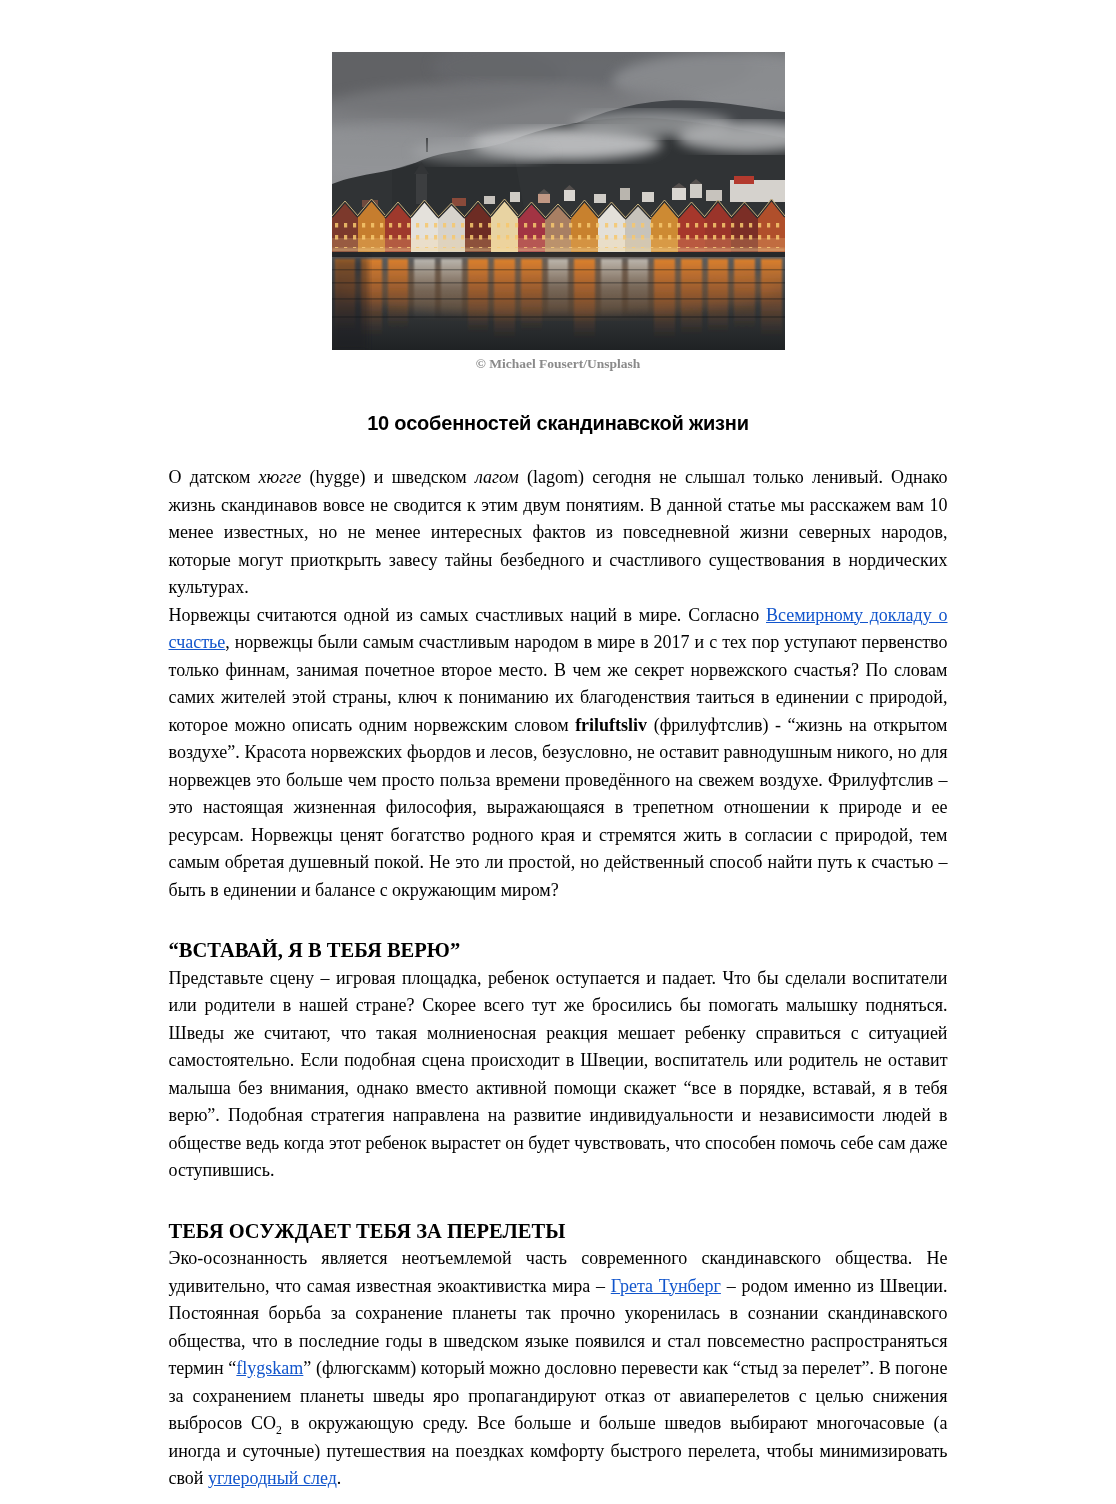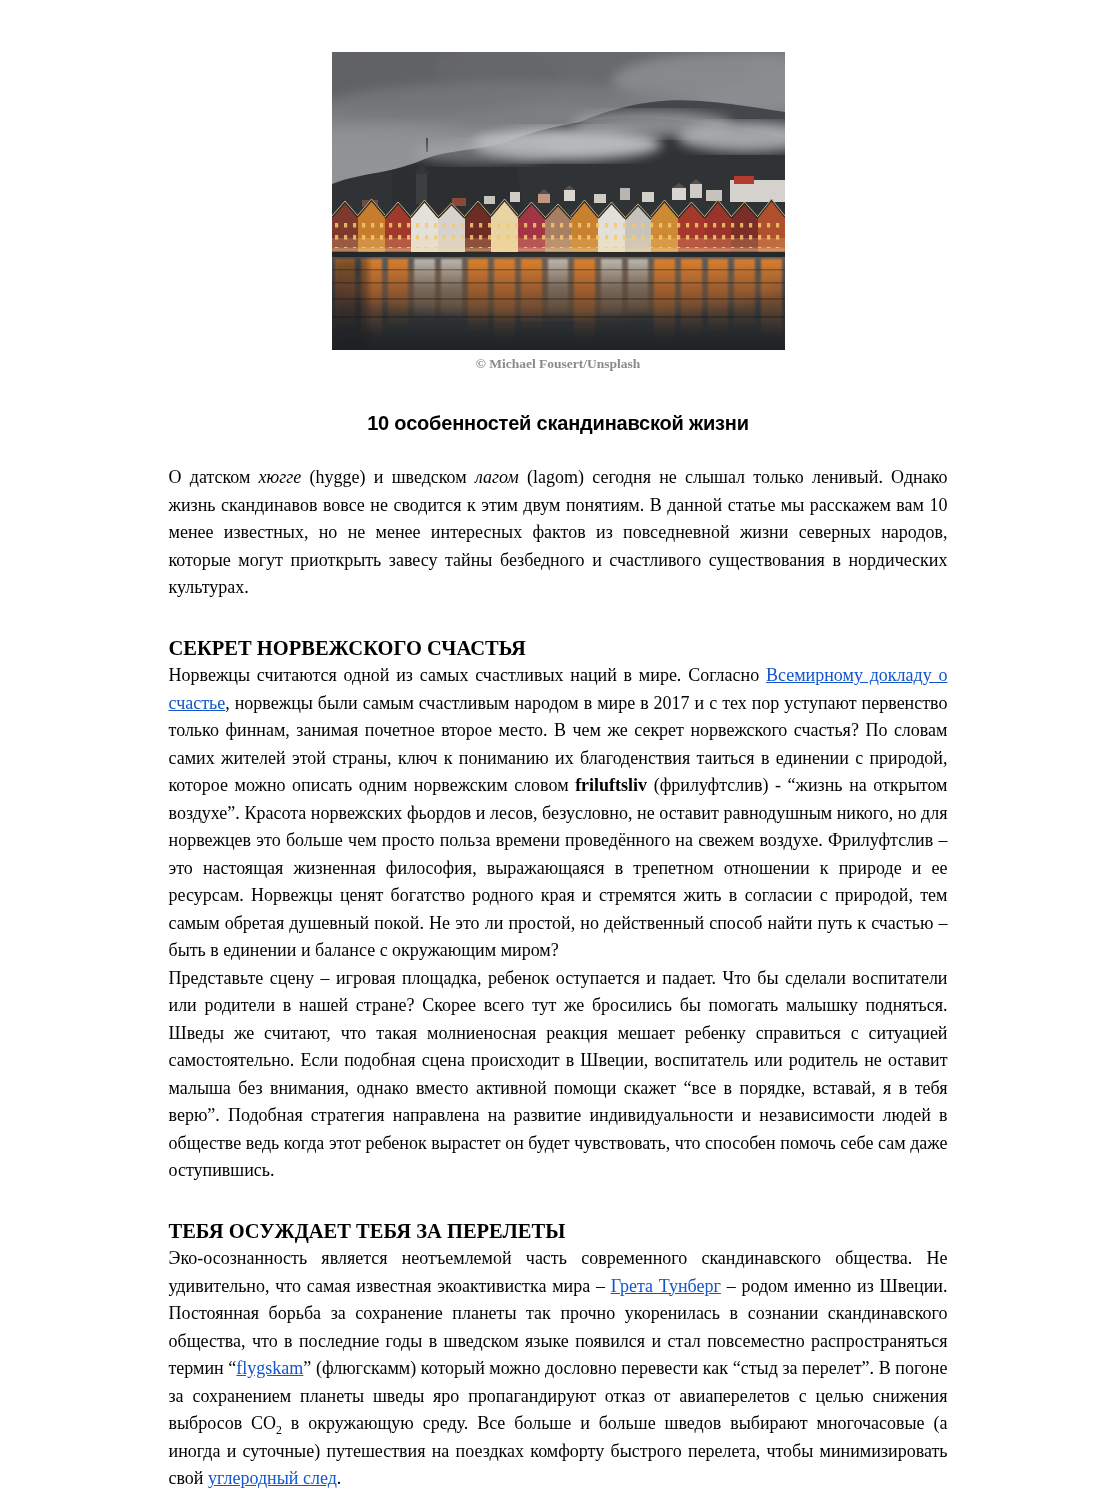--- a/index.html
+++ b/index.html
@@ -213,25 +213,25 @@
   </figure>
 
   <h1 class="title">
     <span>10 особенностей скандинавской жизни</span>
   </h1>
 
   <main class="content">
     <p class="para intro">О датском <em>хюгге</em> (hygge) и шведском <em>лагом</em> (lagom) сегодня не слышал только ленивый. Однако жизнь скандинавов вовсе не сводится к этим двум понятиям. В данной статье мы расскажем вам 10 менее известных, но не менее интересных фактов из повседневной жизни северных народов, которые могут приоткрыть завесу тайны безбедного и счастливого существования в нордических культурах.</p>
 
     <section>
-      <h2 class="section-heading">СЕКРЕТ НОРВЕЖСКОГО СЧАСТЬЯ</h2>
       <p class="para">Норвежцы считаются одной из самых счастливых наций в мире. Согласно <a href="#" class="link">Всемирному докладу о счастье</a>, норвежцы были самым счастливым народом в мире в 2017 и с тех пор уступают первенство только финнам, занимая почетное второе место. В чем же секрет норвежского счастья? По словам самих жителей этой страны, ключ к пониманию их благоденствия таиться в единении с природой, которое можно описать одним норвежским словом <strong>friluftsliv</strong> (фрилуфтслив) - “жизнь на открытом воздухе”. Красота норвежских фьордов и лесов, безусловно, не оставит равнодушным никого, но для норвежцев это больше чем просто польза времени проведённого на свежем воздухе. Фрилуфтслив – это настоящая жизненная философия, выражающаяся в трепетном отношении к природе и ее ресурсам. Норвежцы ценят богатство родного края и стремятся жить в согласии с природой, тем самым обретая душевный покой. Не это ли простой, но действенный способ найти путь к счастью – быть в единении и балансе с окружающим миром?</p>
     </section>
 
     <section>
+      <h2 class="section-heading">“ВСТАВАЙ, Я В ТЕБЯ ВЕРЮ”</h2>
       <p class="para">Представьте сцену – игровая площадка, ребенок оступается и падает. Что бы сделали воспитатели или родители в нашей стране? Скорее всего тут же бросились бы помогать малышку подняться. Шведы же считают, что такая молниеносная реакция мешает ребенку справиться с ситуацией самостоятельно. Если подобная сцена происходит в Швеции, воспитатель или родитель не оставит малыша без внимания, однако вместо активной помощи скажет “все в порядке, вставай, я в тебя верю”. Подобная стратегия направлена на развитие индивидуальности и независимости людей в обществе ведь когда этот ребенок вырастет он будет чувствовать, что способен помочь себе сам даже оступившись.</p>
     </section>
 
     <section>
       <h2 class="section-heading">ТЕБЯ ОСУЖДАЕТ ТЕБЯ ЗА ПЕРЕЛЕТЫ</h2>
       <p class="para">Эко-осознанность является неотъемлемой часть современного скандинавского общества. Не удивительно, что самая известная экоактивистка мира – <a href="#" class="link">Грета Тунберг</a> – родом именно из Швеции. Постоянная борьба за сохранение планеты так прочно укоренилась в сознании скандинавского общества, что в последние годы в шведском языке появился и стал повсеместно распространяться термин “<a href="#" class="link">flygskam</a>” (флюгскамм) который можно дословно перевести как “стыд за перелет”. В погоне за сохранением планеты шведы яро пропагандируют отказ от авиаперелетов с целью снижения выбросов CO<sub>2</sub> в окружающую среду. Все больше и больше шведов выбирают многочасовые (а иногда и суточные) путешествия на поездках комфорту быстрого перелета, чтобы минимизировать свой <a href="#" class="link">углеродный след</a>.</p>
     </section>
   </main>
 
 </div>

